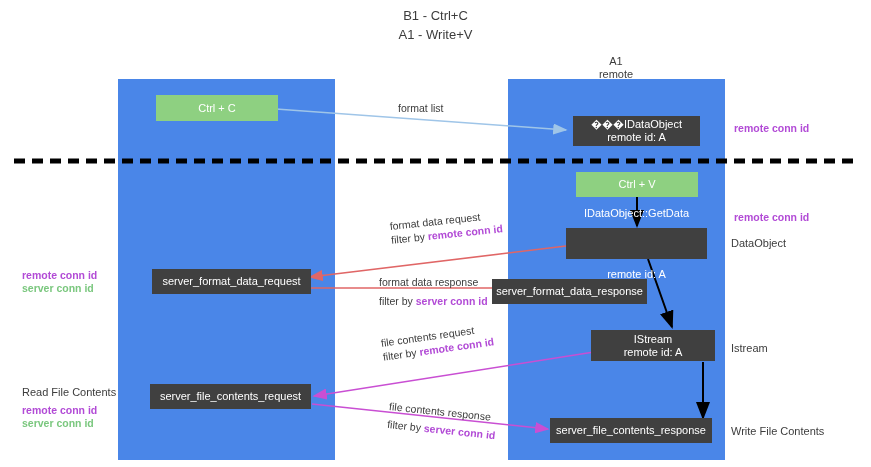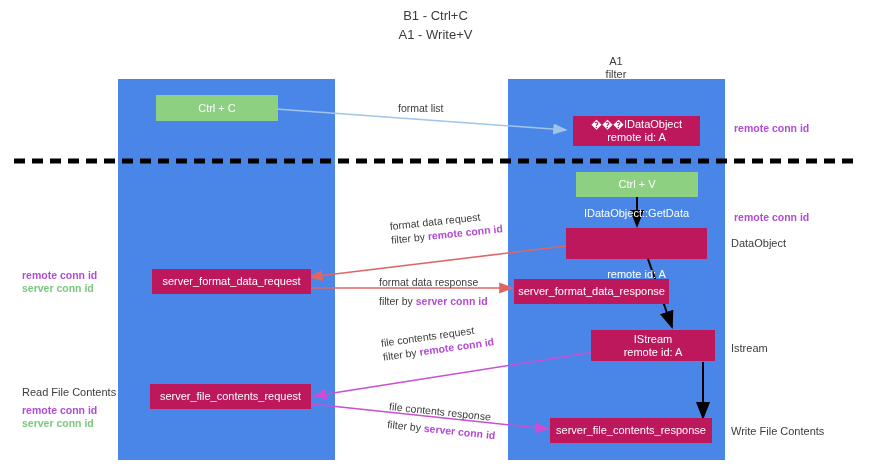--- a/index.html
+++ b/index.html
@@ -33,21 +33,21 @@
   
   .box{
     box-sizing:border-box;
     display:flex;flex-direction:column;
     align-items:center;justify-content:center;
     color:#ffffff;font-size:11px;line-height:13px;
     text-align:center;
     padding:2px 4px;
   }
   .box.green{background:#8ed081;}
-  .box.orange{background:#be185d;}
+  .box.orange{background:#404040;}
   .box .l2{display:block;}
 
   
   .ann{font-size:10.5px;font-weight:bold;line-height:13px;}
   .ann .purple{color:#b24bd6;display:block;}
   .ann .green{color:#7ac77e;display:block;}
   .plain{font-size:11px;color:#3c3c3c;line-height:14px;}
 
   
   .alabel{
@@ -62,21 +62,21 @@
 
 <div id="stage">
 
   <div class="abs title">
     <div>B1 - Ctrl+C</div>
     <div>A1 - Write+V</div>
   </div>
 
   <div class="abs colhead" style="left:556px;top:48px;width:120px;margin-top:7px;">
     <span class="l1">A1</span>
-    <span class="l2">filter</span>
+    <span class="l2">remote</span>
   </div>
 
   <div class="abs lane" style="left:118px;top:79px;width:217px;height:381px;"></div>
   <div class="abs lane" style="left:508px;top:79px;width:217px;height:381px;"></div>
 
   <svg id="wires" viewBox="0 0 871 467">
     <defs>
       <marker id="ah-blue" markerWidth="9" markerHeight="7" refX="8" refY="3.5" orient="auto">
         <polygon points="0,0 9,3.5 0,7" fill="#9fc5e8"></polygon>
       </marker>
@@ -125,21 +125,21 @@
 
   <div class="abs box orange" style="left:566px;top:228px;width:141px;height:31px;gap:48px;">
     <span>IDataObject::GetData</span>
     <span class="l2">remote id: A</span>
   </div>
 
   <div class="abs box orange" style="left:152px;top:269px;width:159px;height:25px;text-align:center;">
     <span>server_format_data_request</span>
   </div>
 
-  <div class="abs box orange" style="left:514px;top:279px;width:155px;height:25px;">
+  <div class="abs box orange" style="left:492px;top:279px;width:155px;height:25px;">
     <span>server_format_data_response</span>
   </div>
 
   <div class="abs box orange" style="left:591px;top:330px;width:124px;height:31px;">
     <span>IStream</span>
     <span class="l2">remote id: A</span>
   </div>
 
   <div class="abs box orange" style="left:150px;top:384px;width:161px;height:25px;">
     <span>server_file_contents_request</span>

